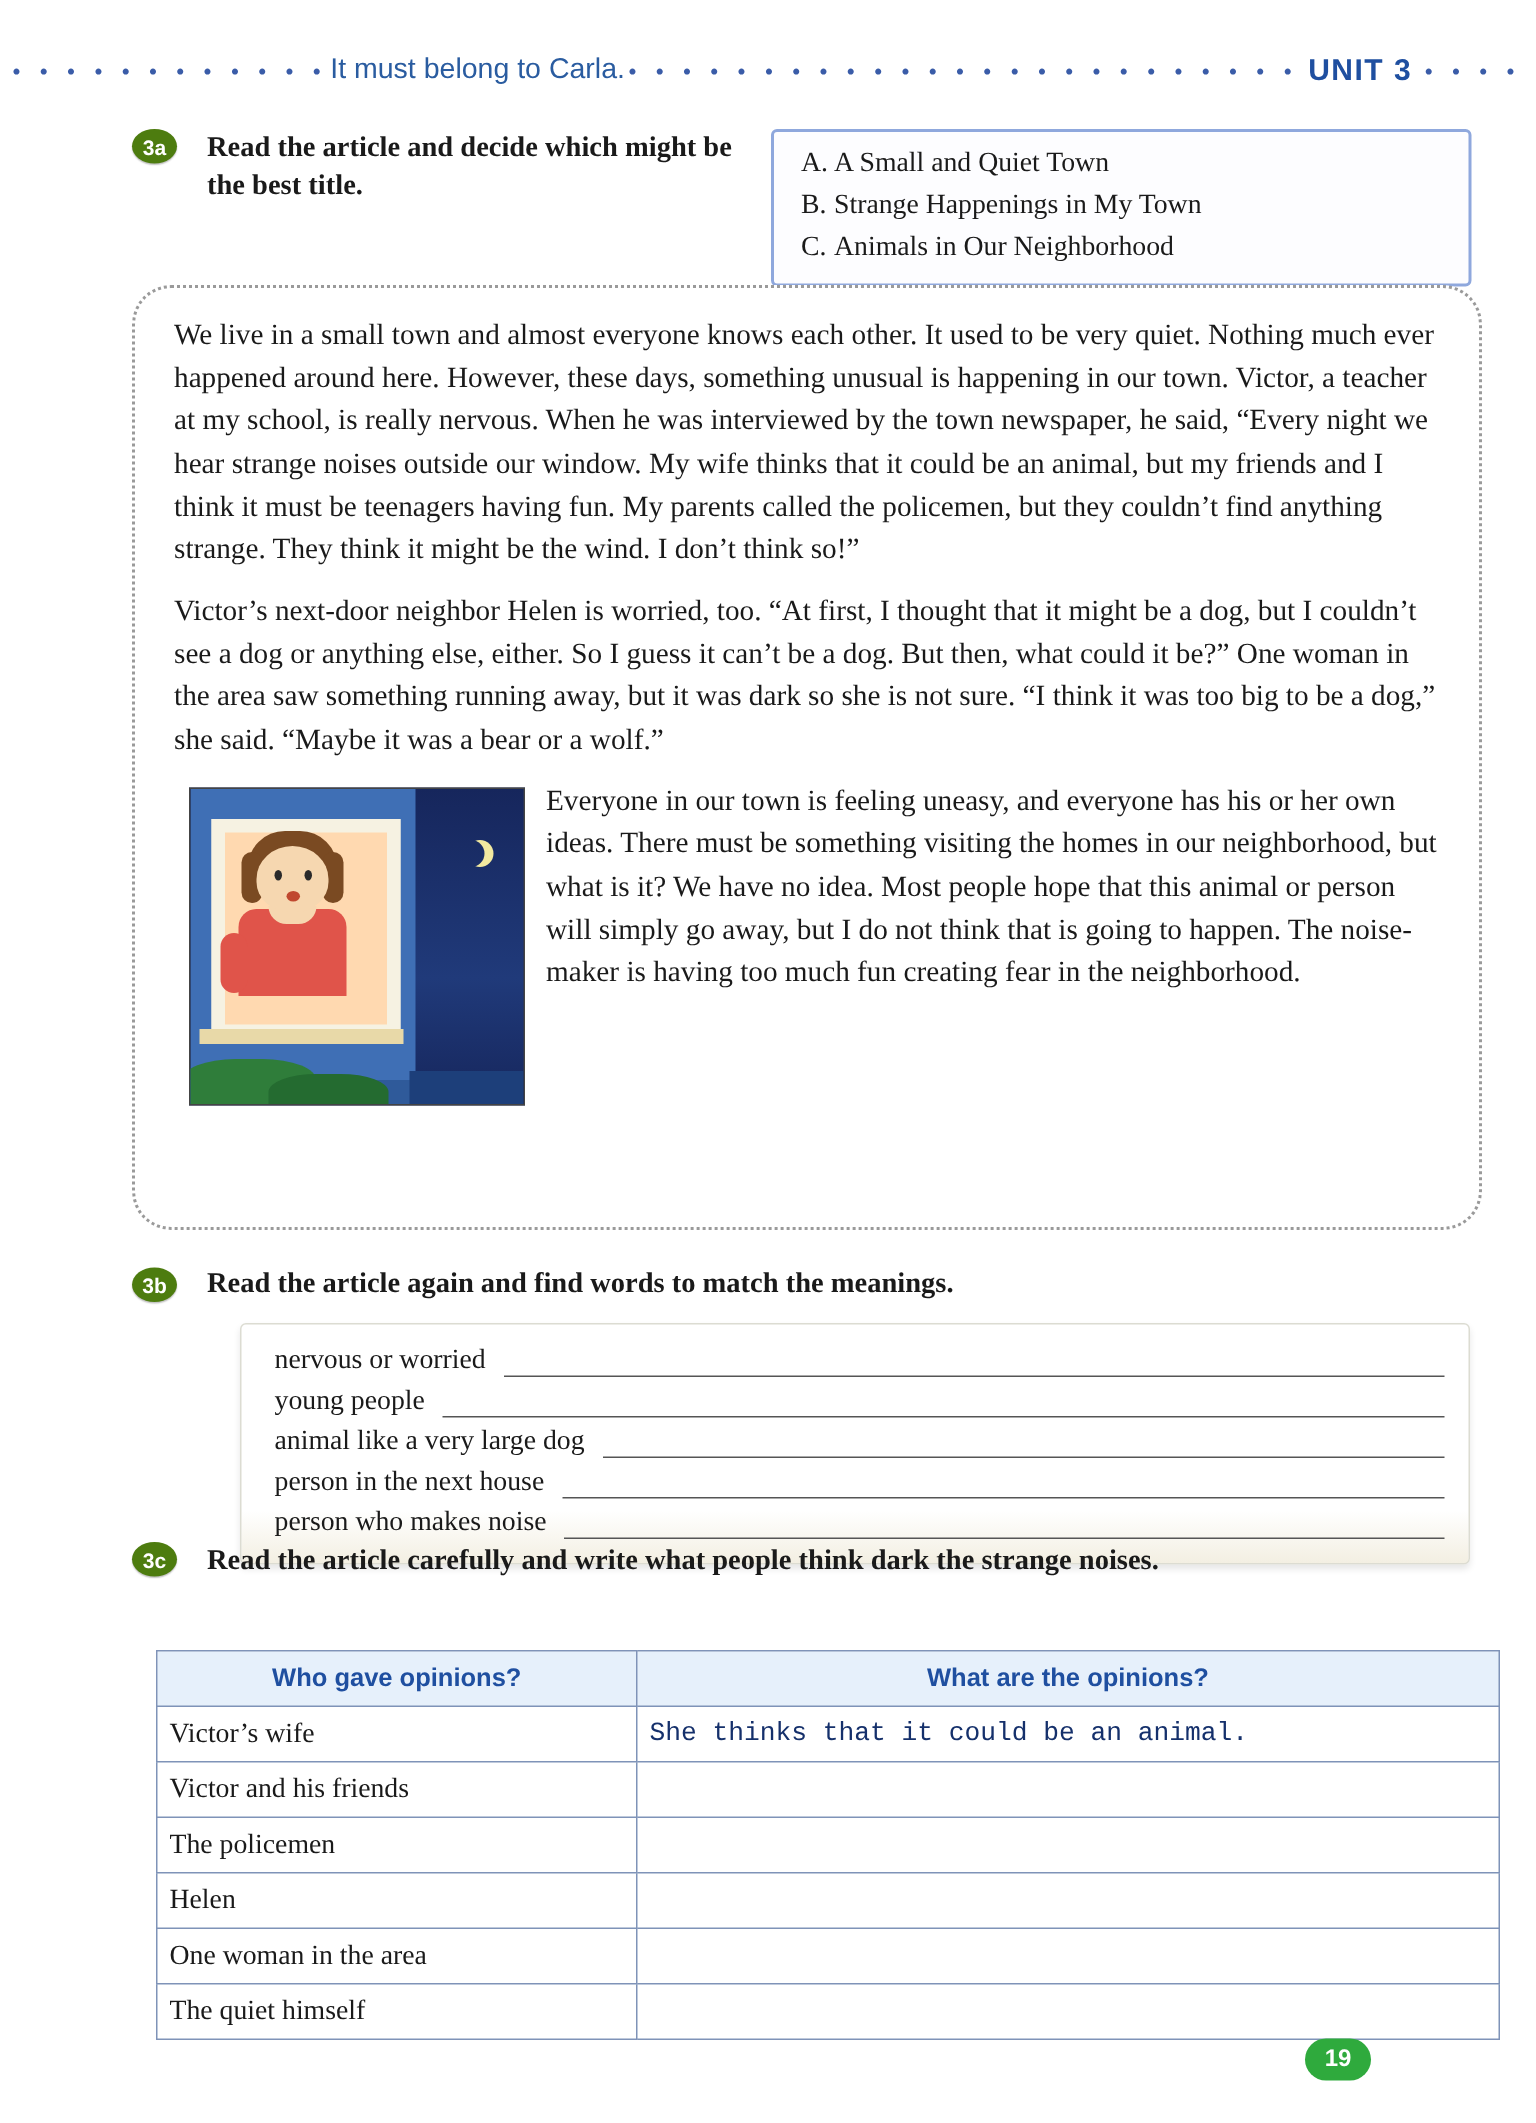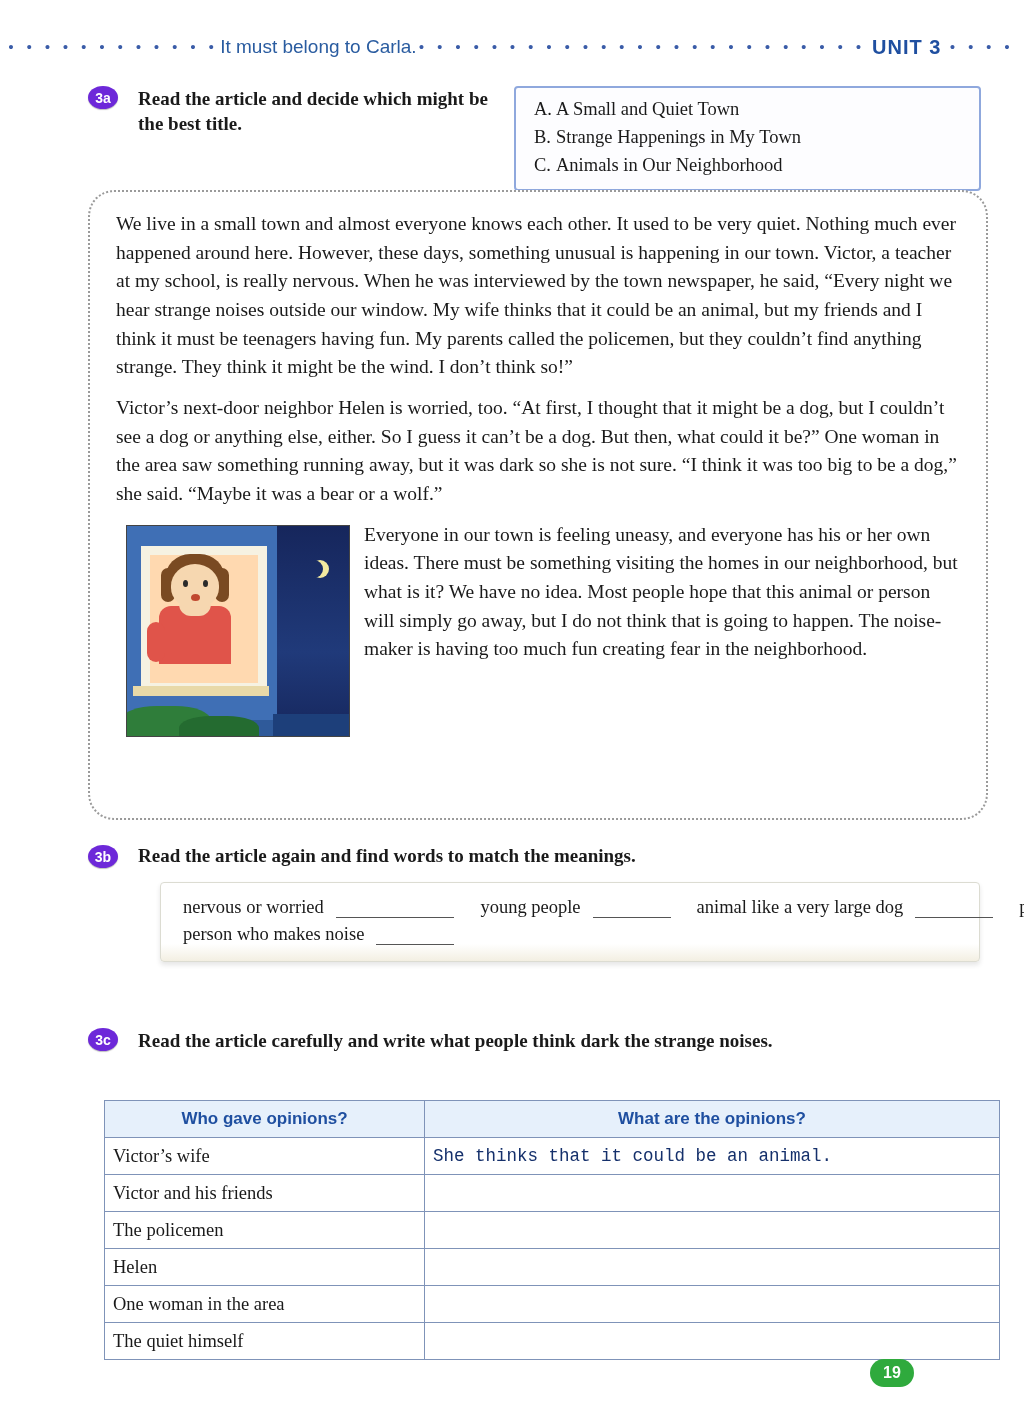--- a/index.html
+++ b/index.html
@@ -36,21 +36,21 @@
     padding:0 8px;
   }
   .dots-right {
     flex:0 0 auto; margin-right:10px;
     letter-spacing:4px; color:#3a5ca8; font-size:17px; line-height:1;
   }
 
   
   .badge {
     width:30px; height:23px; border-radius:50%;
-    background:#6d28d9; color:#ffffff;
+    background:#4d7c0f; color:#ffffff;
     font-family:"Liberation Sans", sans-serif;
     font-weight:bold; font-size:14px;
     display:flex; align-items:center; justify-content:center;
     box-shadow:0 1px 1px rgba(0,0,0,.25);
   }
 
   
   .sec3a { position:absolute; top:86px; left:88px; width:900px; }
   .sec3a-row { display:flex; align-items:flex-start; }
   .sec3a .prompt {
@@ -119,21 +119,21 @@
   .sec3b { position:absolute; top:845px; left:88px; width:900px; }
   .sec3b-head { display:flex; align-items:flex-start; }
   .sec3b-head .prompt { margin-left:20px; font-weight:bold; font-size:19px; }
   .words-box {
     margin:14px 0 0 72px; width:820px; padding:14px 16px 16px 22px;
     box-sizing:border-box;
     border:1px solid #dcdcd2; border-radius:4px;
     background:linear-gradient(180deg,#ffffff 78%, #f3efe2 100%);
     box-shadow:0 3px 5px rgba(0,0,0,.10);
   }
-  .words-grid { display:grid; grid-template-columns:1fr 1fr 1fr 1fr; column-gap:26px; row-gap:6px; }
+  .words-grid { display:grid; grid-template-columns:1fr; column-gap:26px; row-gap:6px; }
   .wrow { display:flex; align-items:flex-end; font-size:18.5px; }
   .wrow .wlabel { white-space:nowrap; }
   .wrow .wline { flex:1 1 auto; margin-left:12px; border-bottom:1px solid #555; height:15px; min-width:78px; }
 
   
   .sec3c { position:absolute; top:1028px; left:88px; width:900px; }
   .sec3c-head { display:flex; align-items:flex-start; }
   .sec3c-head .prompt { margin-left:20px; font-weight:bold; font-size:19px; line-height:1.32; width:840px; }
 
   table.opinions {

